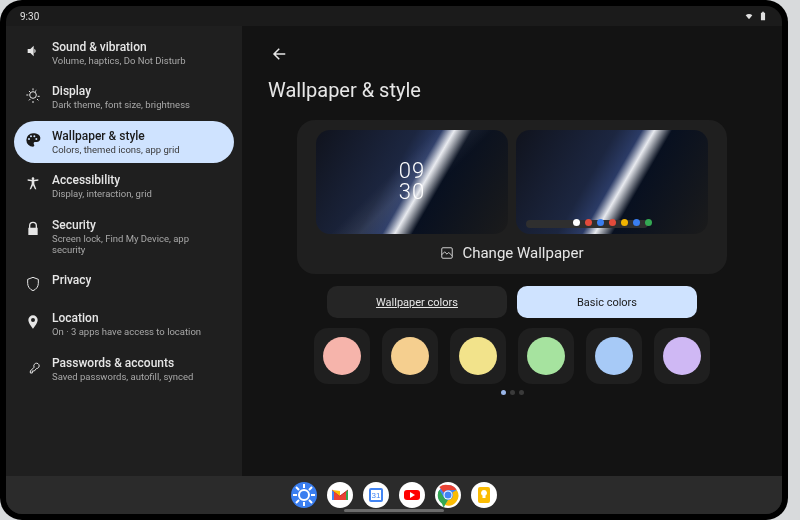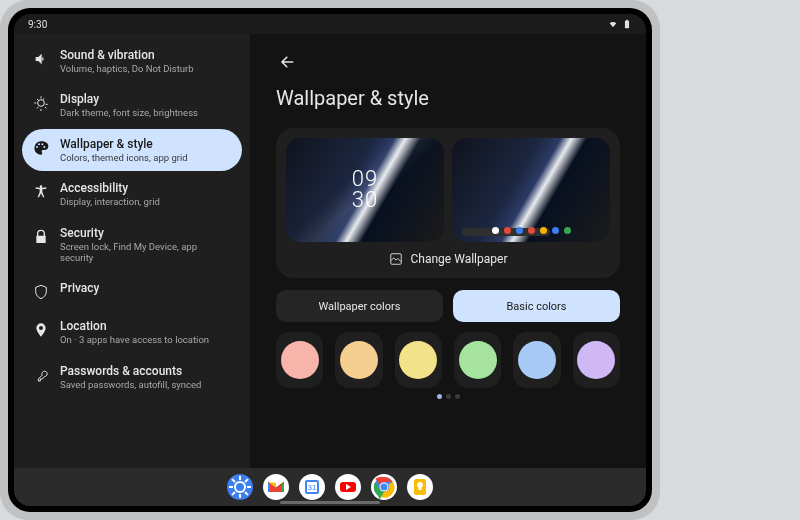--- a/index.html
+++ b/index.html
@@ -1,20 +1,20 @@
 <!DOCTYPE html>
 <html><head>
 <meta charset="utf-8">
 <style>
   * { box-sizing: border-box; margin: 0; padding: 0; }
   html, body { width: 800px; height: 520px; overflow: hidden; font-family: -apple-system, BlinkMacSystemFont, "Segoe UI", Roboto, Arial, sans-serif; }
   body { background: #d8dadc; }
 
   
-  .tablet-frame { width: 660px; height: 520px; background: #bfc1c3; border-radius: 28px; padding: 8px; }
+  .tablet-frame { width: 788px; height: 520px; background: #bfc1c3; border-radius: 28px; padding: 0; }
   .tablet-inner { width: 100%; height: 100%; background: #000; border-radius: 22px; padding: 6px; position: relative; }
   .screen { width: 100%; height: 100%; border-radius: 16px; overflow: hidden; background: #1b1b1b; position: relative; display: flex; flex-direction: column; }
 
   
   .status-bar { height: 20px; display: flex; align-items: center; justify-content: space-between; padding: 0 14px; font-size: 10px; color: #e0e0e0; }
   .status-right { display: flex; gap: 4px; align-items: center; }
   .status-right svg { width: 10px; height: 10px; fill: #e0e0e0; }
 
   .body-row { flex: 1; display: flex; min-height: 0; }
 
@@ -37,26 +37,26 @@
   .page-title { font-size: 20px; font-weight: 400; margin-bottom: 18px; }
 
   .card { background: #1f1f1f; border-radius: 18px; padding: 10px 10px 12px 10px; margin: 0 auto 12px auto; max-width: 430px; }
   .previews { display: flex; gap: 8px; justify-content: center; margin-bottom: 10px; }
   .preview { width: 192px; height: 104px; border-radius: 14px; overflow: hidden; background: linear-gradient(120deg,#10131d 0%,#1c2640 40%,#2b3b66 50%,#e8eaef 55%,#081020 62%,#1b1b1b 100%); position: relative; cursor: pointer; }
   .preview.lock::after { content:""; position:absolute; inset:0; background: linear-gradient(135deg,transparent 40%,rgba(255,255,255,0.08) 50%,transparent 60%); }
   .clock { position:absolute; left:50%; top:50%; transform:translate(-50%,-50%); text-align:center; color:#fff; font-weight:300; letter-spacing:1px; line-height:0.95; font-size:22px; }
   .home-dots { position:absolute; bottom:8px; width:100%; display:flex; justify-content:center; gap:5px; }
   .home-dots span { width:7px; height:7px; border-radius:50%; }
   .search-pill { position:absolute; bottom:6px; left:10px; right:60px; height:8px; border-radius:4px; background:#2f2f2f; }
-  .change-row { display:flex; align-items:center; justify-content:center; gap:8px; color:#e6e6e6; font-size:12px; cursor:pointer; }
+  .change-row { display:flex; align-items:center; justify-content:center; gap:8px; color:#e6e6e6; font-size:15px; cursor:pointer; }
   .change-row svg { width:14px; height:14px; fill:none; stroke:#e6e6e6; stroke-width:1.5; }
 
   .tabs { display:flex; gap:10px; margin: 0 auto 10px auto; max-width: 430px; justify-content:center; }
   .tab { flex:1; max-width:180px; height:32px; border-radius:10px; display:flex; align-items:center; justify-content:center; font-size:11px; cursor:pointer; }
-  .tab.inactive { background:#252525; color:#e6e6e6; }
+  .tab.inactive { background:#252525; color:#e6e6e6;text-decoration:underline; }
   .tab.active { background:#cfe3ff; color:#1a1a1a; }
 
   .swatches { display:flex; gap:12px; justify-content:center; margin:0 auto; max-width:430px; }
   .swatch-wrap { width:56px; height:56px; border-radius:14px; background:#1f1f1f; display:flex; align-items:center; justify-content:center; cursor:pointer; }
   .swatch { width:38px; height:38px; border-radius:50%; }
 
   .pager { display:flex; justify-content:center; gap:4px; margin-top:6px; }
   .pager span { width:5px; height:5px; border-radius:50%; background:#3a3a3a; }
   .pager span.active { background:#9ab6e8; }
 

